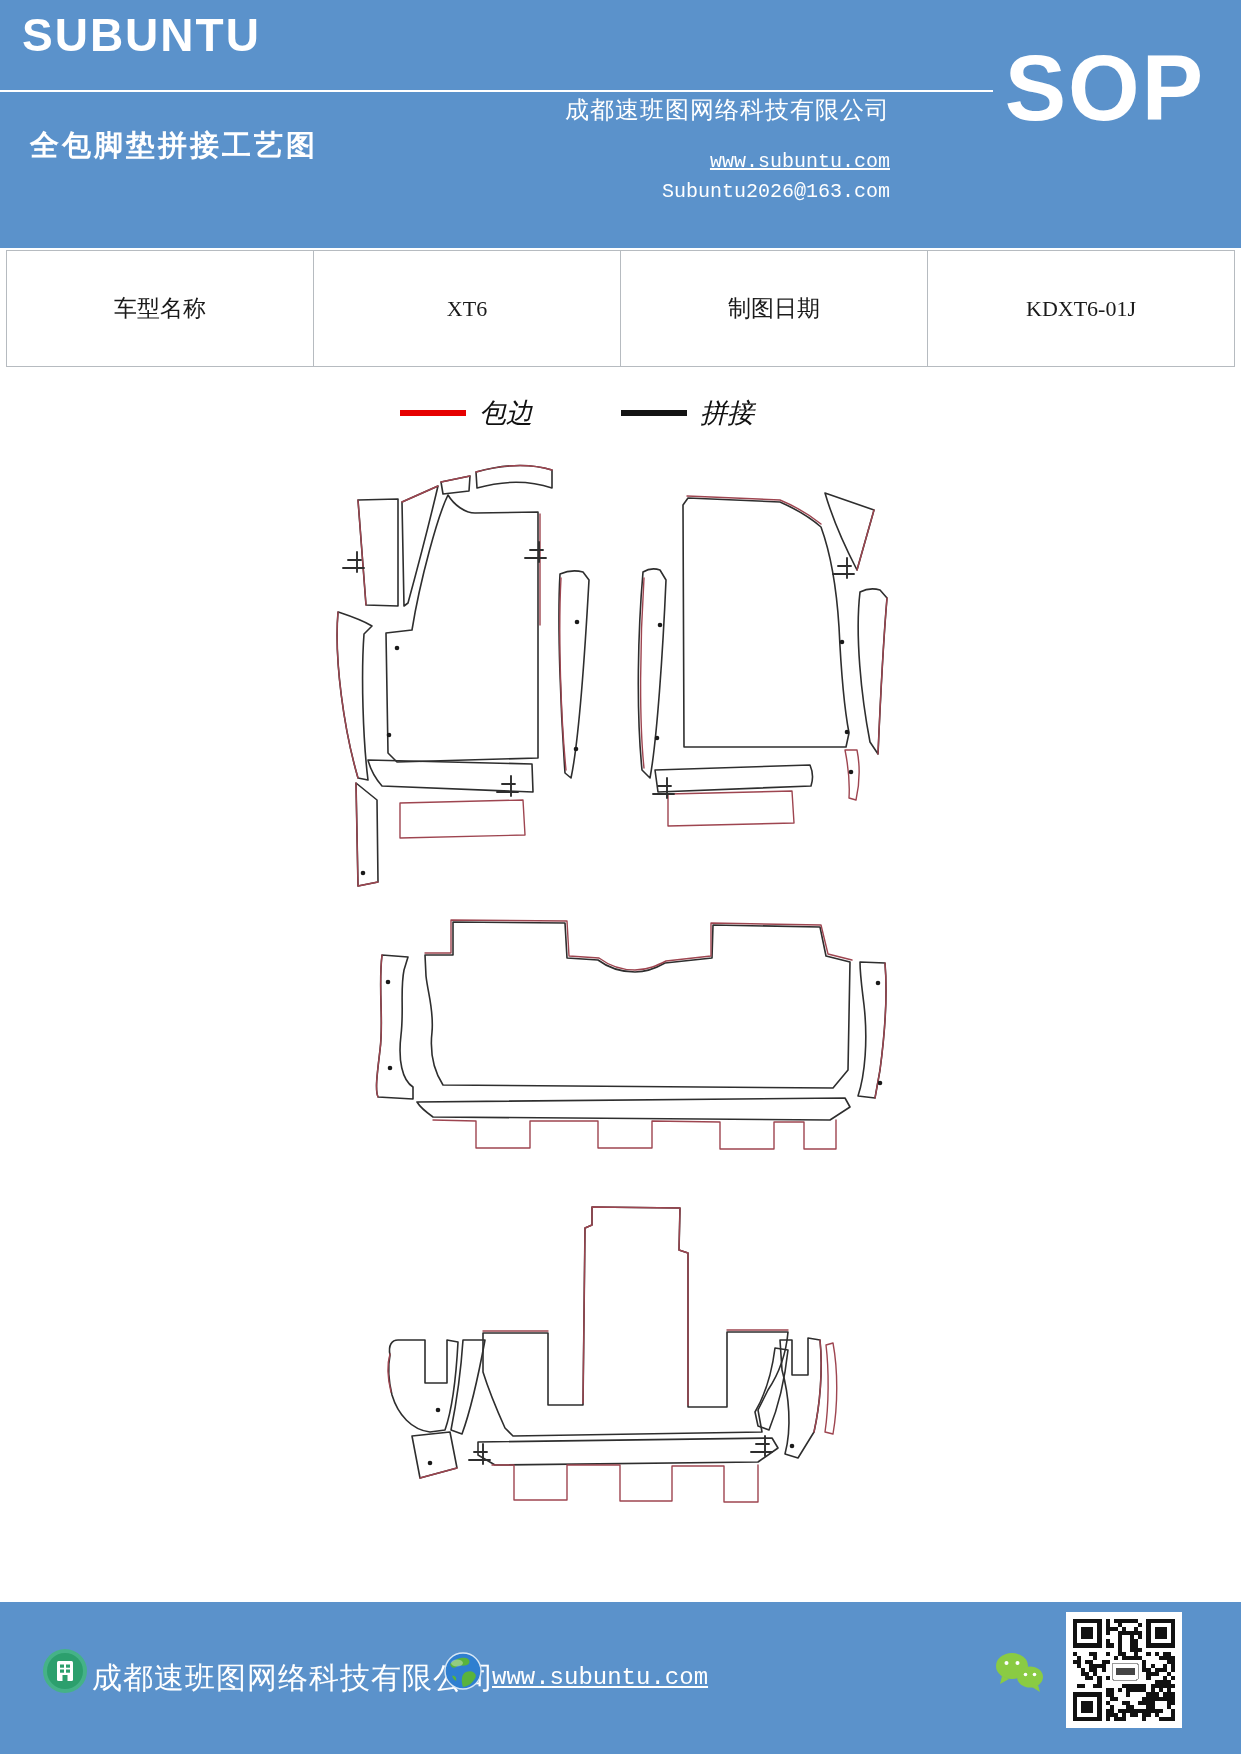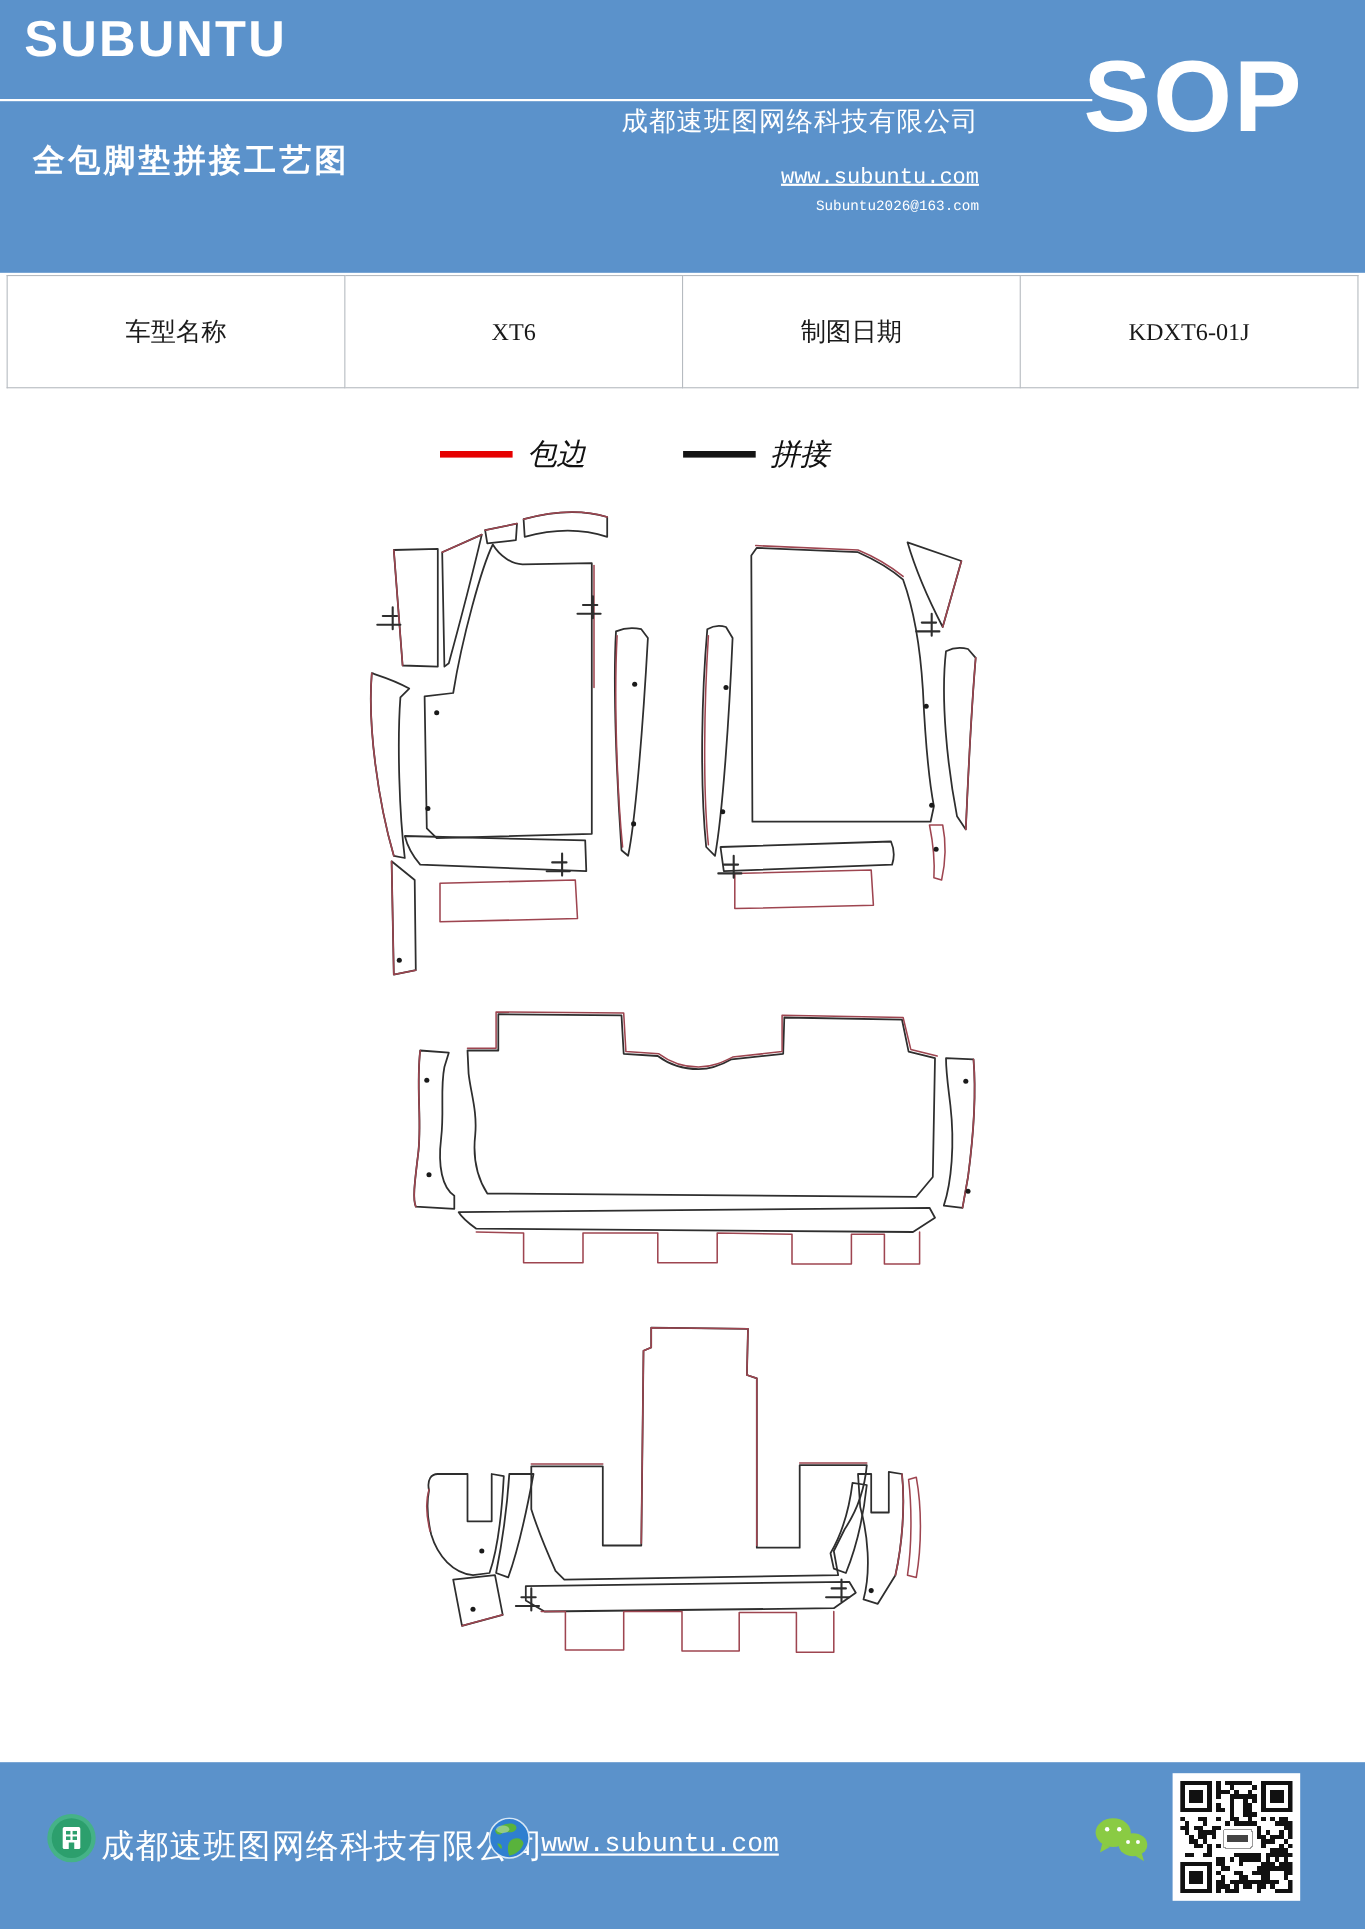--- a/index.html
+++ b/index.html
@@ -14,26 +14,26 @@
   .header{position:absolute;top:0;left:0;width:1241px;height:248px;background:var(--header-bg);}
   .brand{position:absolute;left:22px;top:8px;color:#fff;font-size:46px;font-weight:800;
          letter-spacing:2px;font-family:"Liberation Sans",sans-serif;}
   .header-line{position:absolute;left:0;top:90px;width:993px;height:2px;background:#fff;}
   .doc-title{position:absolute;left:30px;top:126px;color:#fff;font-size:29px;font-weight:600;
          letter-spacing:3px;font-family:"Liberation Serif",serif;}
   .hdr-company{position:absolute;top:94px;right:351px;color:#fff;font-size:24px;
          font-family:"Liberation Serif",serif;letter-spacing:1px;}
   .hdr-site{position:absolute;top:150px;right:351px;color:#fff;font-size:20px;
          font-family:"Liberation Mono",monospace;text-decoration:underline;}
-  .hdr-mail{position:absolute;top:180px;right:351px;color:#fff;font-size:13px;
+  .hdr-mail{position:absolute;top:180px;right:351px;color:#fff;font-size:20px;
          font-family:"Liberation Mono",monospace;}
-  .sop{position:absolute;top:36px;left:985px;width:220px;text-align:left;color:#fff;
+  .sop{position:absolute;top:36px;left:985px;width:220px;text-align:right;color:#fff;
          font-size:92px;font-weight:700;letter-spacing:2px;}
   
-  .info-table{position:absolute;top:250px;left:6px;width:1229px;height:103px;
+  .info-table{position:absolute;top:250px;left:6px;width:1229px;height:117px;
          border-collapse:collapse;table-layout:fixed;border-radius:12px;}
   .info-table td{border:1px solid var(--table-border);text-align:center;vertical-align:middle;
          color:#1a1a1a;}
   .cell-label{font-family:"Liberation Serif",serif;font-size:23px;}
   .cell-value{font-family:Liberation Serif, serif;font-size:22px;}
   
   .legend{position:absolute;top:398px;left:400px;display:flex;align-items:center;}
   .legend .swatch{width:66px;height:6px;display:inline-block;}
   .legend .sw-red{background:var(--legend-red);}
   .legend .sw-black{background:var(--legend-black);}

